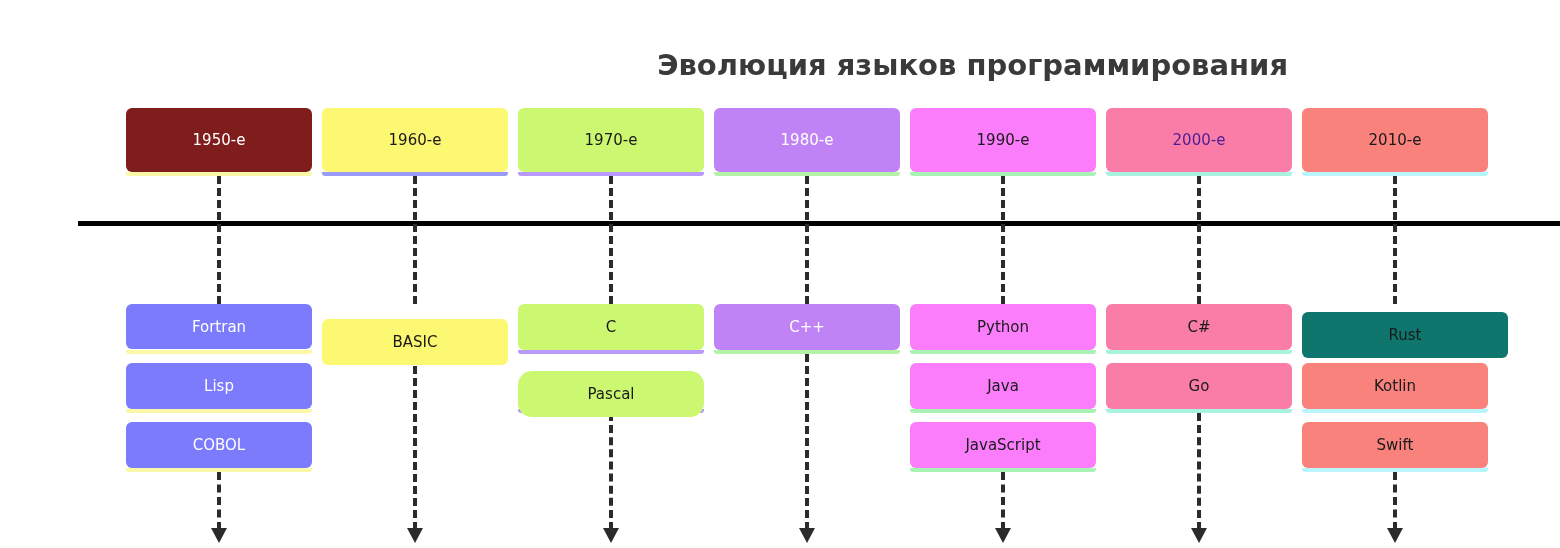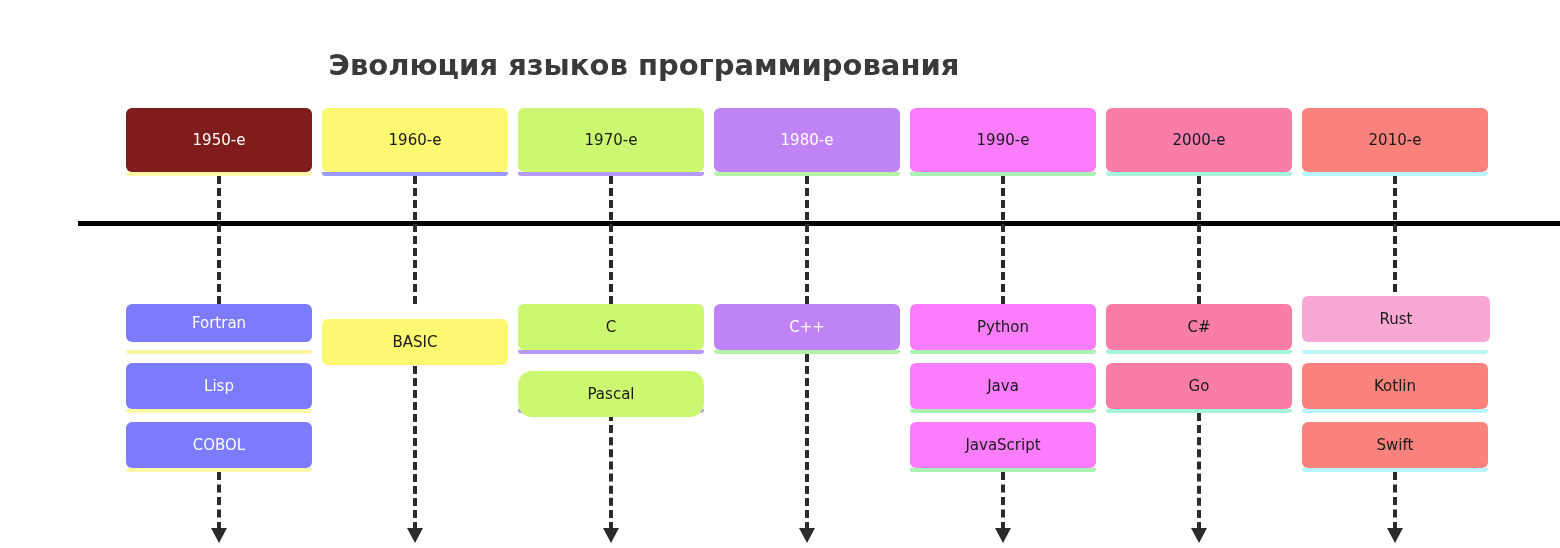--- a/index.html
+++ b/index.html
@@ -22,21 +22,21 @@
     height: 548px;
     background: #ffffff;
   }
 
   
   .title {
     position: absolute;
     left: 0;
     top: 48px;
     width: 1288px;
-    text-align: center;
+    text-align: right;
     font-size: 29px;
     font-weight: bold;
     color: #3a3a3a;
     letter-spacing: 0px;
     white-space: nowrap;
   }
 
   
   .axis-line {
     position: absolute;
@@ -97,21 +97,21 @@
 
   <div class="axis-line"></div>
 
   <div id="columns-layer">
       <div class="connector" style="left: 217px; top: 176px; height: 128px;"></div>
       <div class="connector" style="left: 217px; top: 472px; height: 58px;"></div>
       <div class="arrow-head" style="left: 211px; top: 528px;"></div>
       <div class="underbar" style="left: 126px; top: 172px; width: 186px; background: rgb(251, 248, 168);"></div>
       <div class="era-box" style="left: 126px; top: 108px; width: 186px; height: 64px; background: #7f1d1d; color: rgb(255, 255, 255);">1950-е</div>
       <div class="underbar" style="left: 126px; top: 350px; width: 186px; background: rgb(251, 248, 168);"></div>
-      <div class="lang-box" style="left: 126px; top: 304px; width: 186px; height: 38px; background: rgb(123, 123, 252); color: rgb(255, 255, 255);">Fortran</div>
+      <div class="lang-box" style="left: 126px; top: 304px; width: 186px; height: 45px; background: rgb(123, 123, 252); color: rgb(255, 255, 255);">Fortran</div>
       <div class="underbar" style="left: 126px; top: 409px; width: 186px; background: rgb(251, 248, 168);"></div>
       <div class="lang-box" style="left: 126px; top: 363px; width: 186px; height: 46px; background: rgb(123, 123, 252); color: rgb(255, 255, 255); text-align: center;">Lisp</div>
       <div class="underbar" style="left: 126px; top: 468px; width: 186px; background: rgb(251, 248, 168);"></div>
       <div class="lang-box" style="left: 126px; top: 422px; width: 186px; height: 46px; background: rgb(123, 123, 252); color: rgb(255, 255, 255);">COBOL</div>
       <div class="connector" style="left: 413px; top: 176px; height: 128px;"></div>
       <div class="connector" style="left: 413px; top: 354px; height: 176px;"></div>
       <div class="arrow-head" style="left: 407px; top: 528px;"></div>
       <div class="underbar" style="left: 322px; top: 172px; width: 186px; background: rgb(154, 154, 251);"></div>
       <div class="era-box" style="left: 322px; top: 108px; width: 186px; height: 64px; background: rgb(252, 248, 113); color: rgb(26, 26, 26);">1960-е</div>
       <div class="underbar" style="left: 322px; top: 350px; width: 186px; background: rgb(154, 154, 251);"></div>
@@ -140,31 +140,31 @@
       <div class="underbar" style="left: 910px; top: 350px; width: 186px; background: rgb(168, 242, 180);"></div>
       <div class="lang-box" style="left: 910px; top: 304px; width: 186px; height: 46px; background: rgb(252, 125, 252); color: rgb(26, 26, 26);">Python</div>
       <div class="underbar" style="left: 910px; top: 409px; width: 186px; background: rgb(168, 242, 180);"></div>
       <div class="lang-box" style="left: 910px; top: 363px; width: 186px; height: 46px; background: rgb(252, 125, 252); color: rgb(26, 26, 26);">Java</div>
       <div class="underbar" style="left: 910px; top: 468px; width: 186px; background: rgb(168, 242, 180);"></div>
       <div class="lang-box" style="left: 910px; top: 422px; width: 186px; height: 46px; background: rgb(252, 125, 252); color: rgb(26, 26, 26);">JavaScript</div>
       <div class="connector" style="left: 1197px; top: 176px; height: 128px;"></div>
       <div class="connector" style="left: 1197px; top: 413px; height: 117px;"></div>
       <div class="arrow-head" style="left: 1191px; top: 528px;"></div>
       <div class="underbar" style="left: 1106px; top: 172px; width: 186px; background: rgb(168, 242, 222);"></div>
-      <div class="era-box" style="left: 1106px; top: 108px; width: 186px; height: 64px; background: rgb(250, 125, 168); color: #0f172a;">2000-е</div>
+      <div class="era-box" style="left: 1106px; top: 108px; width: 186px; height: 64px; background: rgb(250, 125, 168); color: #4c1d95;">2000-е</div>
       <div class="underbar" style="left: 1106px; top: 350px; width: 186px; background: rgb(168, 242, 222);"></div>
       <div class="lang-box" style="left: 1106px; top: 304px; width: 186px; height: 46px; background: rgb(250, 125, 168); color: rgb(26, 26, 26);">C#</div>
       <div class="underbar" style="left: 1106px; top: 409px; width: 186px; background: rgb(168, 242, 222);"></div>
       <div class="lang-box" style="left: 1106px; top: 363px; width: 186px; height: 46px; background: rgb(250, 125, 168); color: rgb(26, 26, 26);">Go</div>
       <div class="connector" style="left: 1393px; top: 176px; height: 128px;"></div>
       <div class="connector" style="left: 1393px; top: 472px; height: 58px;"></div>
       <div class="arrow-head" style="left: 1387px; top: 528px;"></div>
       <div class="underbar" style="left: 1302px; top: 172px; width: 186px; background: rgb(184, 246, 251);"></div>
       <div class="era-box" style="left: 1302px; top: 108px; width: 186px; height: 64px; background: rgb(250, 130, 125); color: rgb(26, 26, 26);">2010-е</div>
       <div class="underbar" style="left: 1302px; top: 350px; width: 186px; background: rgb(184, 246, 251);"></div>
-      <div class="lang-box" style="left: 1302px; top: 296px; width: 188px; height: 46px; background: #f9a8d4; color: rgb(26, 26, 26);">Rust</div>
+      <div class="lang-box" style="left: 1302px; top: 312px; width: 206px; height: 46px; background: #0f766e; color: rgb(26, 26, 26);">Rust</div>
       <div class="underbar" style="left: 1302px; top: 409px; width: 186px; background: rgb(184, 246, 251);"></div>
       <div class="lang-box" style="left: 1302px; top: 363px; width: 186px; height: 46px; background: rgb(250, 130, 125); color: rgb(26, 26, 26);">Kotlin</div>
       <div class="underbar" style="left: 1302px; top: 468px; width: 186px; background: rgb(184, 246, 251);"></div>
       <div class="lang-box" style="left: 1302px; top: 422px; width: 186px; height: 46px; background: rgb(250, 130, 125); color: rgb(26, 26, 26);">Swift</div>
     </div>
 
 </div>
 
 </body></html>

